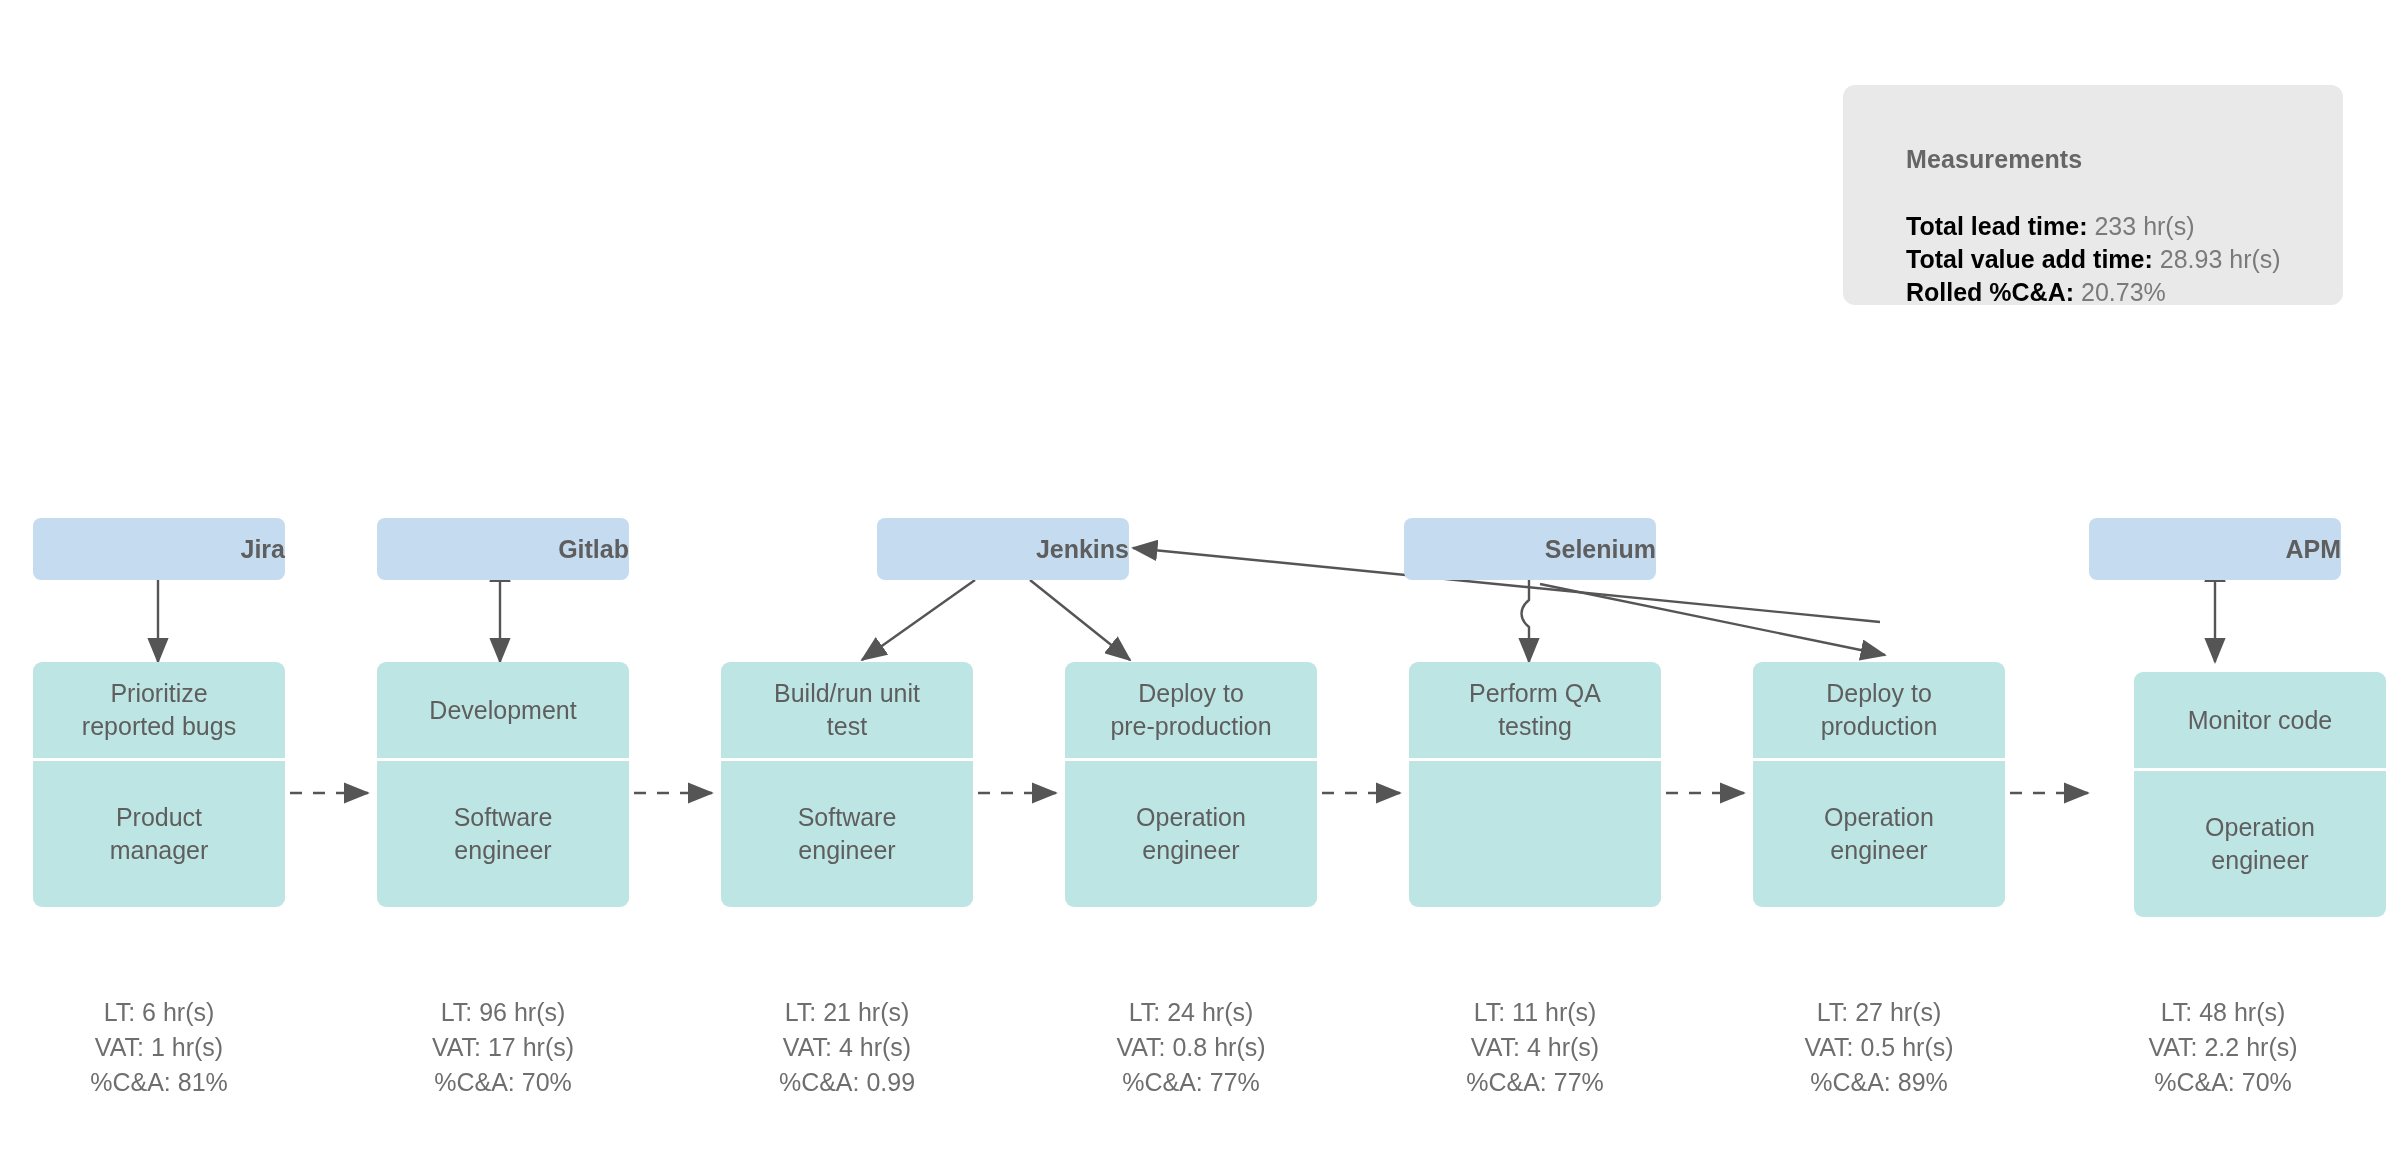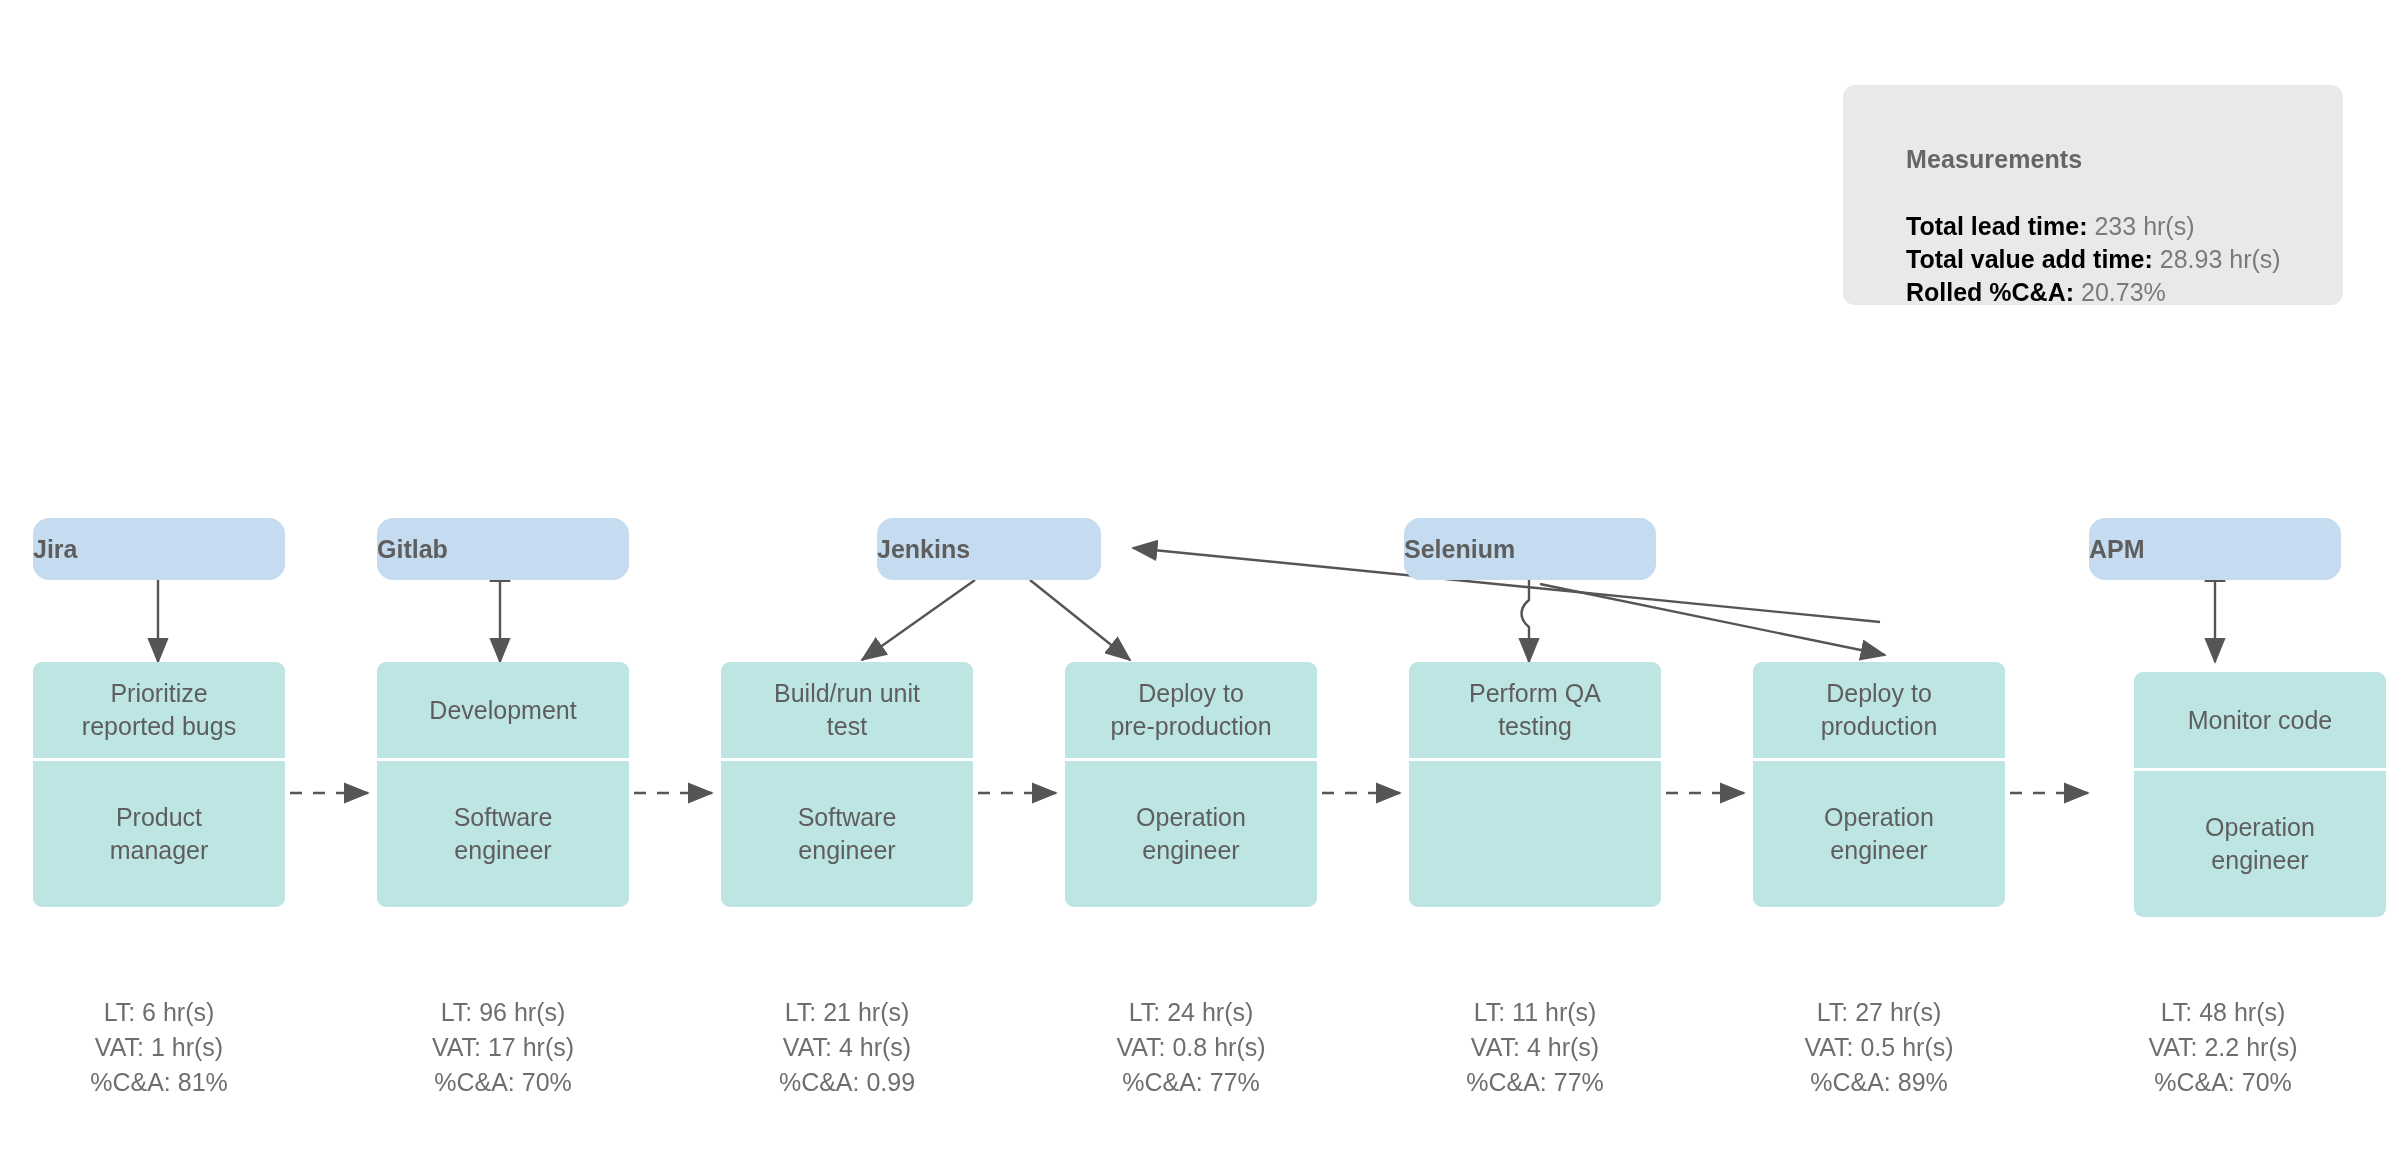--- a/index.html
+++ b/index.html
@@ -65,24 +65,24 @@
   .measure-line .k {
     font-weight: bold;
     color: #000000;
   }
 
   
   .tool-box {
     position: absolute;
     height: 62px;
     background: #c5dcf0;
-    border-radius: 16px;
+    border-radius: 8px;
     display: flex;
     align-items: center;
-    justify-content: flex-start;
+    justify-content: flex-end;
     font-size: 25px;
     font-weight: bold;
     color: #5e5e5e;
     box-sizing: border-box;
   }
 
   
   .proc-box {
     position: absolute;
     width: 252px;
@@ -204,21 +204,21 @@
   </div>
 
   <div class="tool-box" style="left:33px; top:518px; width:252px;">
     <span>Jira</span>
   </div>
 
   <div class="tool-box" style="left:377px; top:518px; width:252px;">
     <span>Gitlab</span>
   </div>
 
-  <div class="tool-box" style="left:877px; top:518px; width:224px;">
+  <div class="tool-box" style="left:877px; top:518px; width:252px;">
     <span>Jenkins</span>
   </div>
 
   <div class="tool-box" style="left:1404px; top:518px; width:252px;">
     <span>Selenium</span>
   </div>
 
   <div class="tool-box" style="left:2089px; top:518px; width:252px;">
     <span>APM</span>
   </div>

